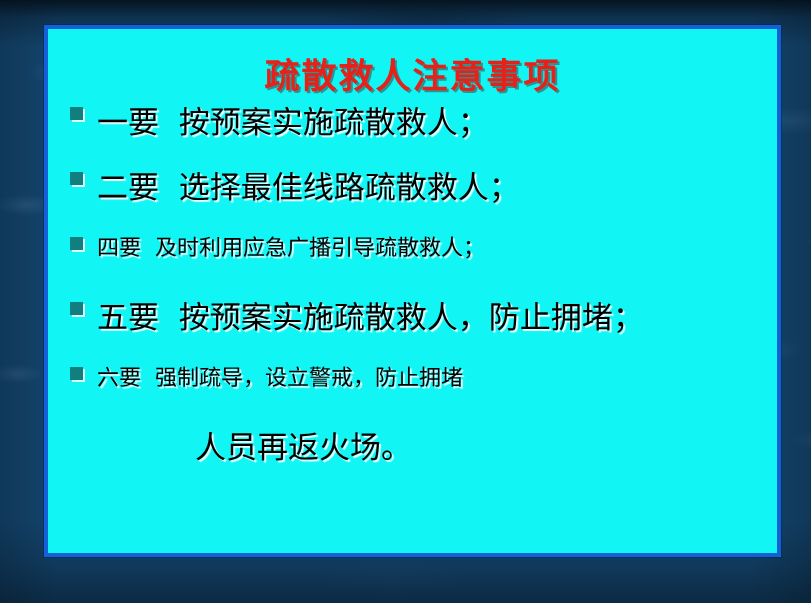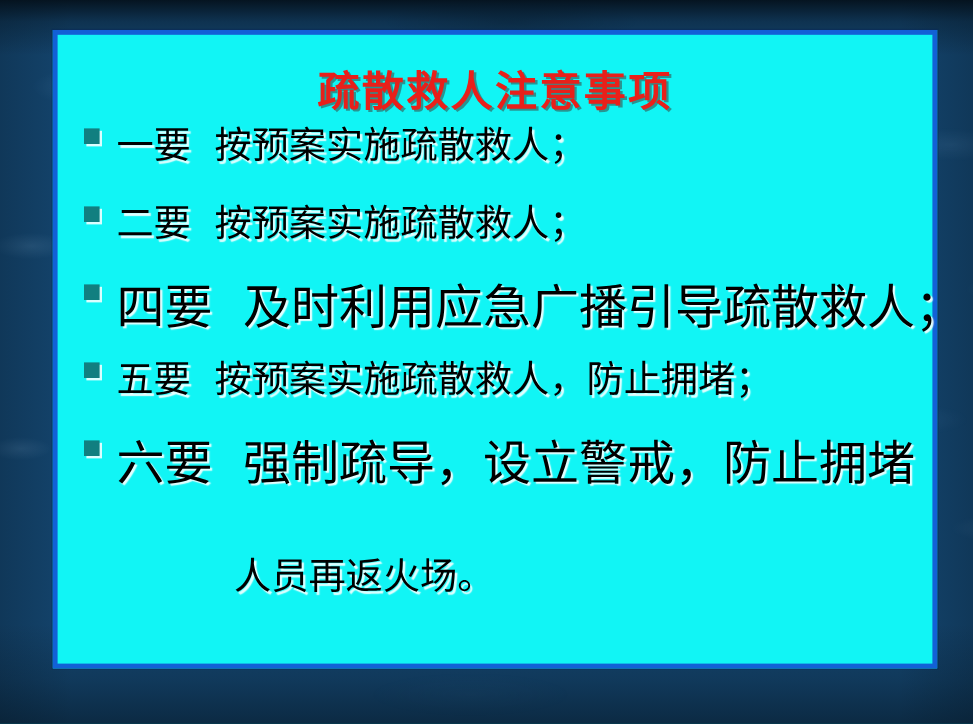--- a/index.html
+++ b/index.html
@@ -124,29 +124,29 @@
     line-height: 1;
     color: #000000;
     white-space: pre;
     text-shadow: 2px 2px 1px rgba(255,255,255,.9);
     letter-spacing: 0px;
   }
   .cont-row {
     position: relative;
     height: 65px;
     display: flex;
-    align-items: flex-end;
+    align-items: flex-start;
   }
   .cont-spacer {
     flex: 0 0 auto;
     width: 135px;
   }
 
   
-  .bullet-text.long { font-size: 40px; }
+  .bullet-text.long { font-size: 22px; }
 </style>
 </head>
 <body>
 
 <div id="slide">
 
   <div class="bg-base"></div>
   <div class="bg-marble"></div>
   <div class="bg-vignette"></div>
 
@@ -156,21 +156,21 @@
 
     <div id="bullets">
 
       <div class="bullet-row">
         <span class="bullet-marker"></span>
         <span class="bullet-text">一要  按预案实施疏散救人；</span>
       </div>
 
       <div class="bullet-row">
         <span class="bullet-marker"></span>
-        <span class="bullet-text">二要  按预案实施疏散救人；</span>
+        <span class="bullet-text">二要  选择最佳线路疏散救人；</span>
       </div>
 
 
       <div class="bullet-row">
         <span class="bullet-marker"></span>
         <span class="bullet-text long">四要  及时利用应急广播引导疏散救人；</span>
       </div>
 
       <div class="bullet-row">
         <span class="bullet-marker"></span>

